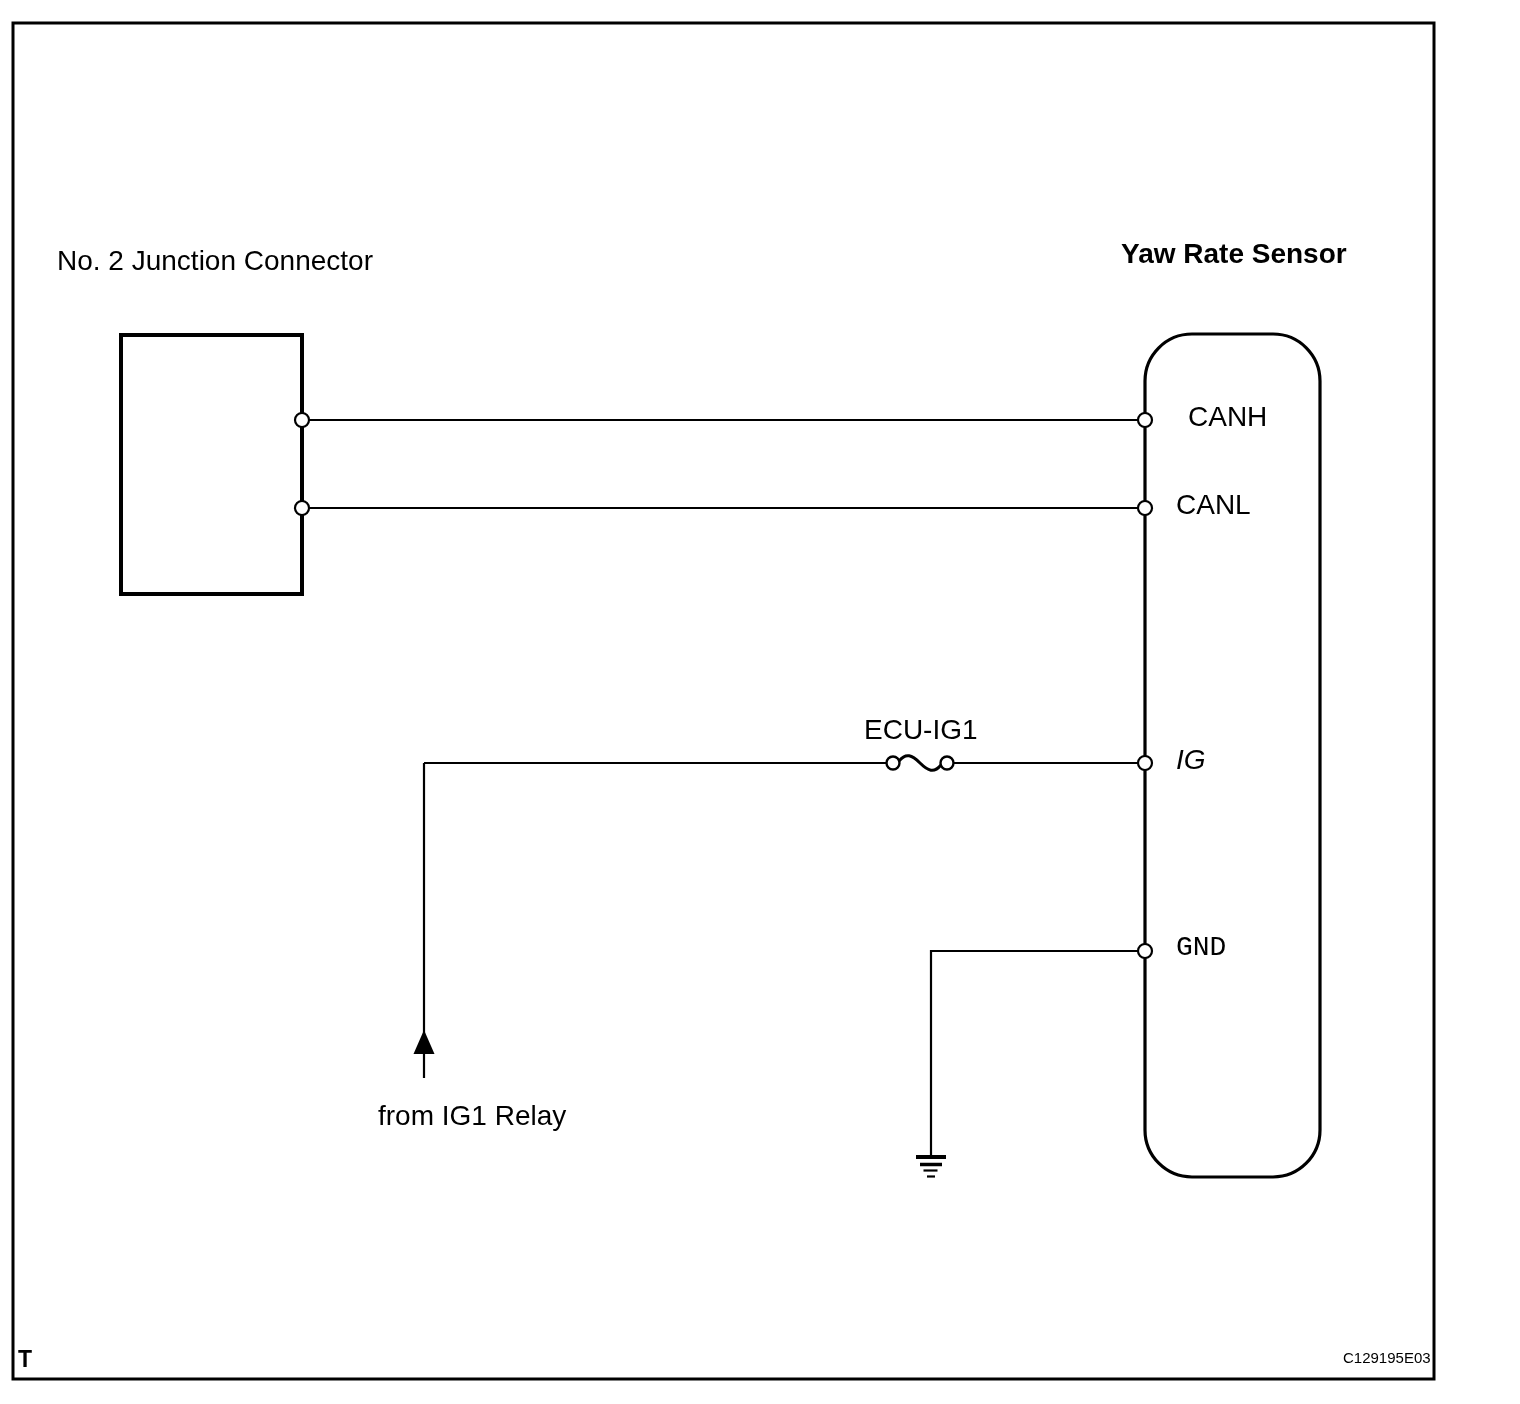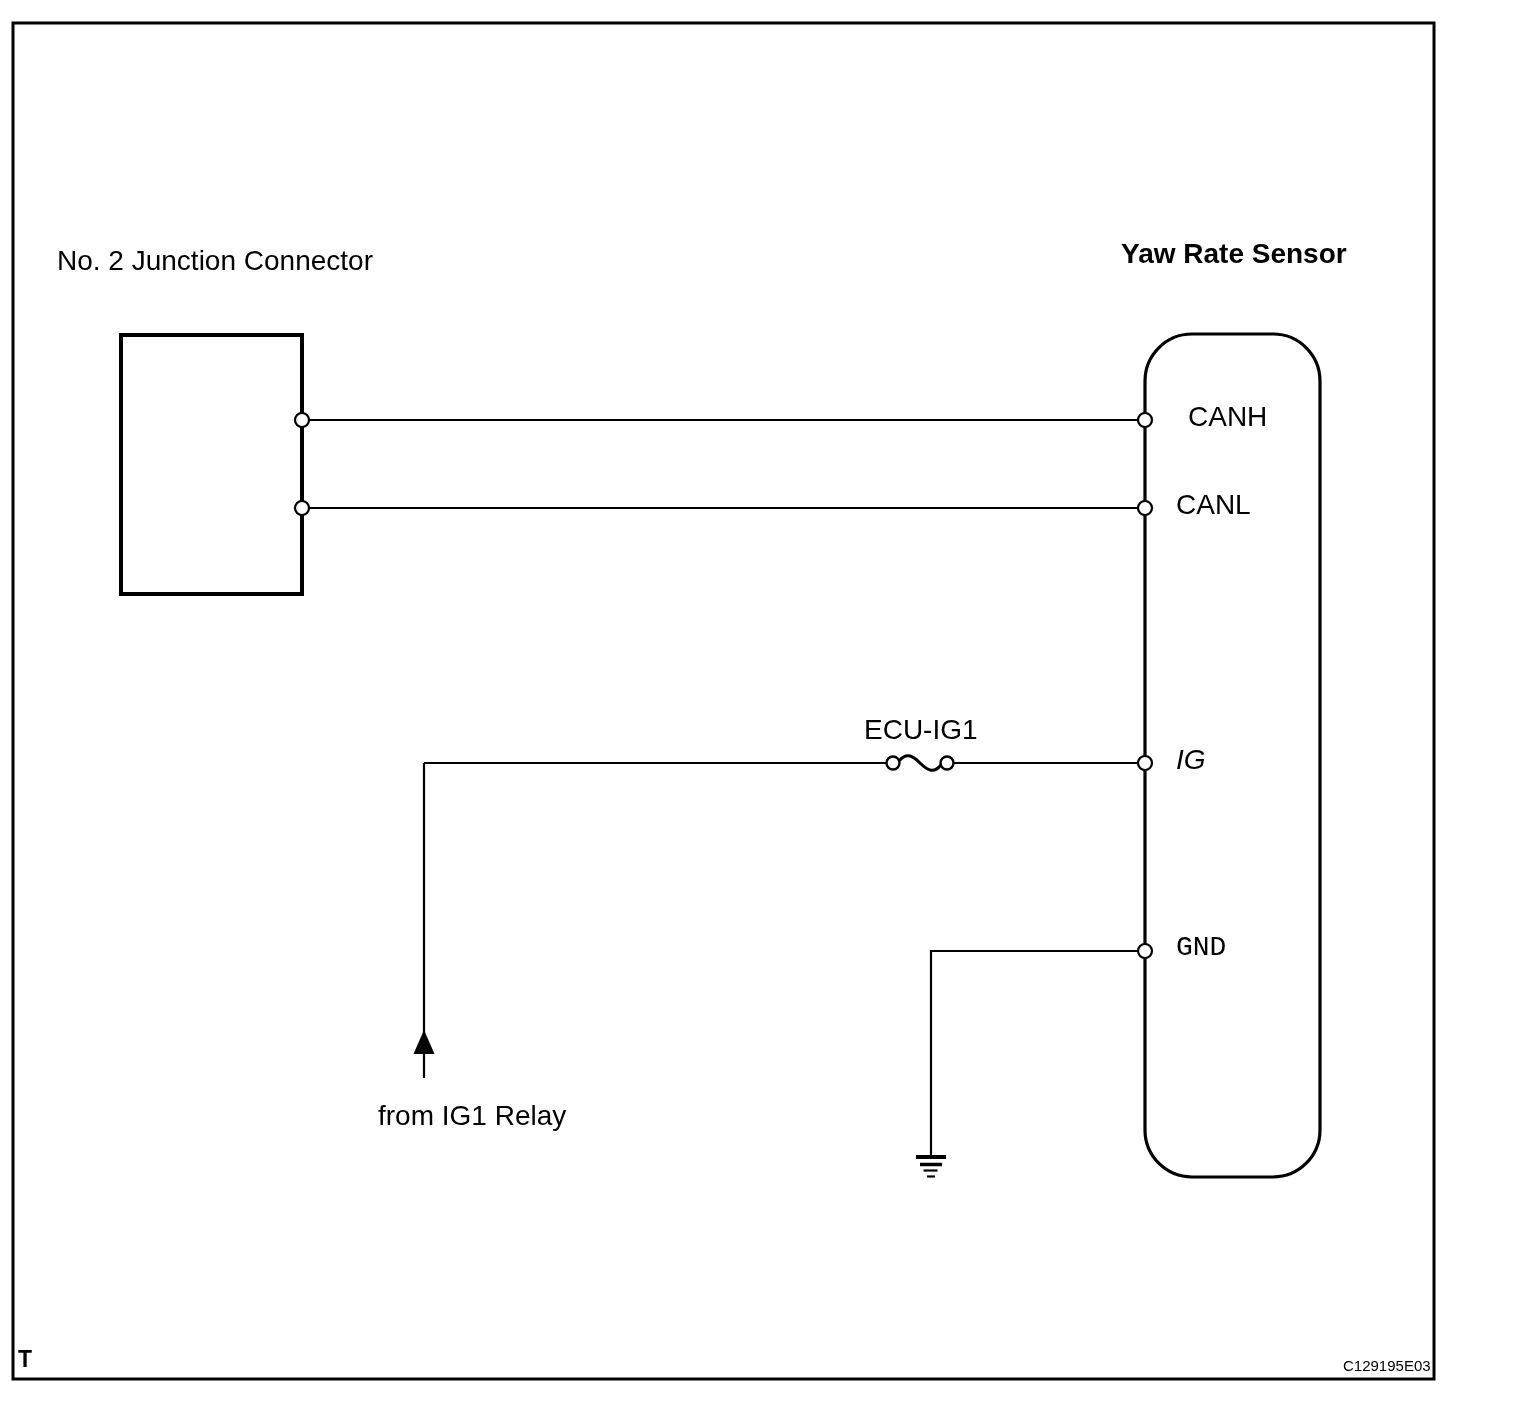--- a/index.html
+++ b/index.html
@@ -23,21 +23,20 @@
   }
   .lbl {
     position: absolute;
     white-space: nowrap;
     font-size: 28px;
     line-height: 1;
     color: #000000;
   }
   .lbl-small {
     font-size: 15px;
-    margin-top: 8px;
   }
   .lbl-corner {
     font-size: 23px;
     font-weight: bold;
   }
 </style>
 </head>
 <body>
 
 <div id="stage">

